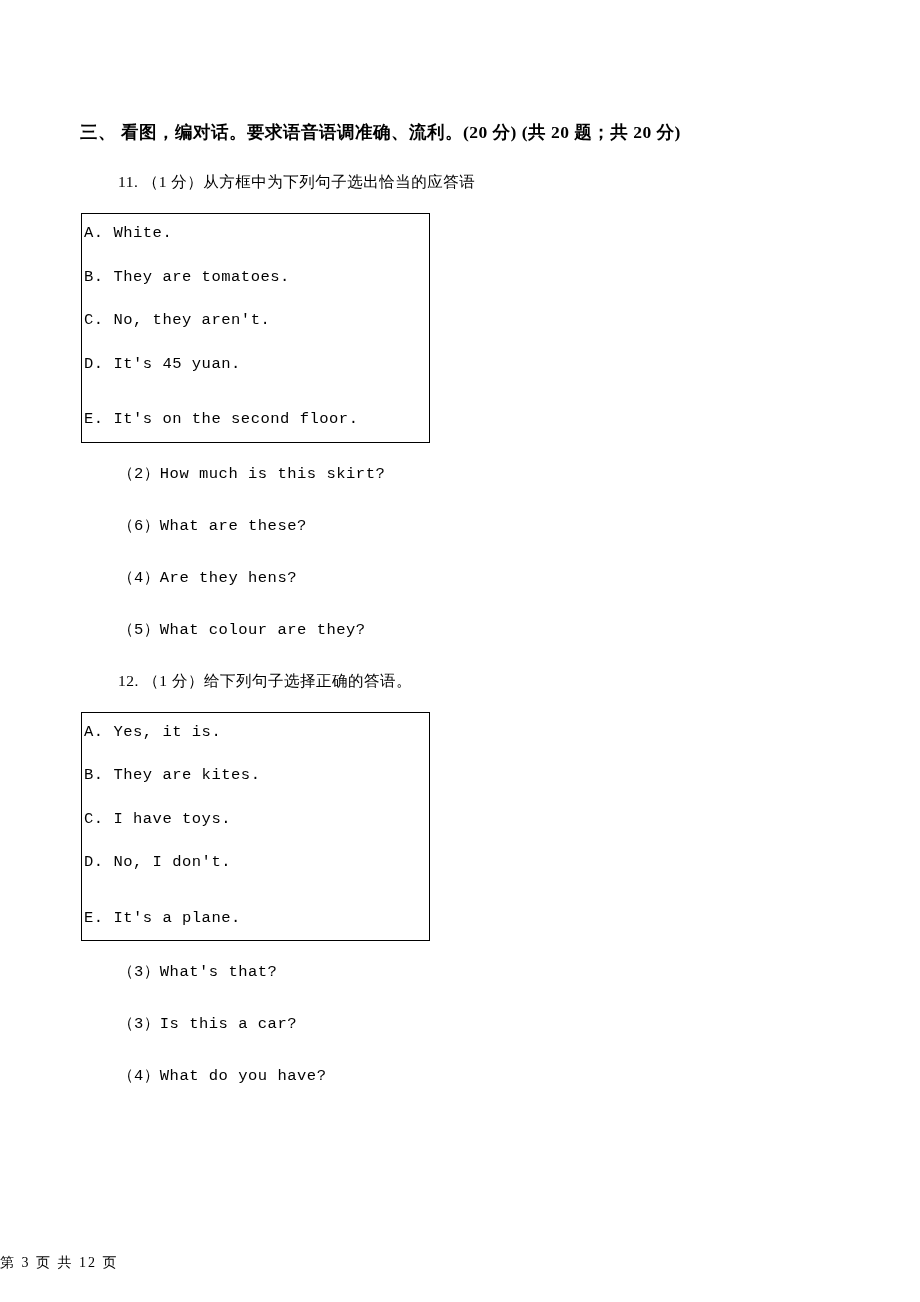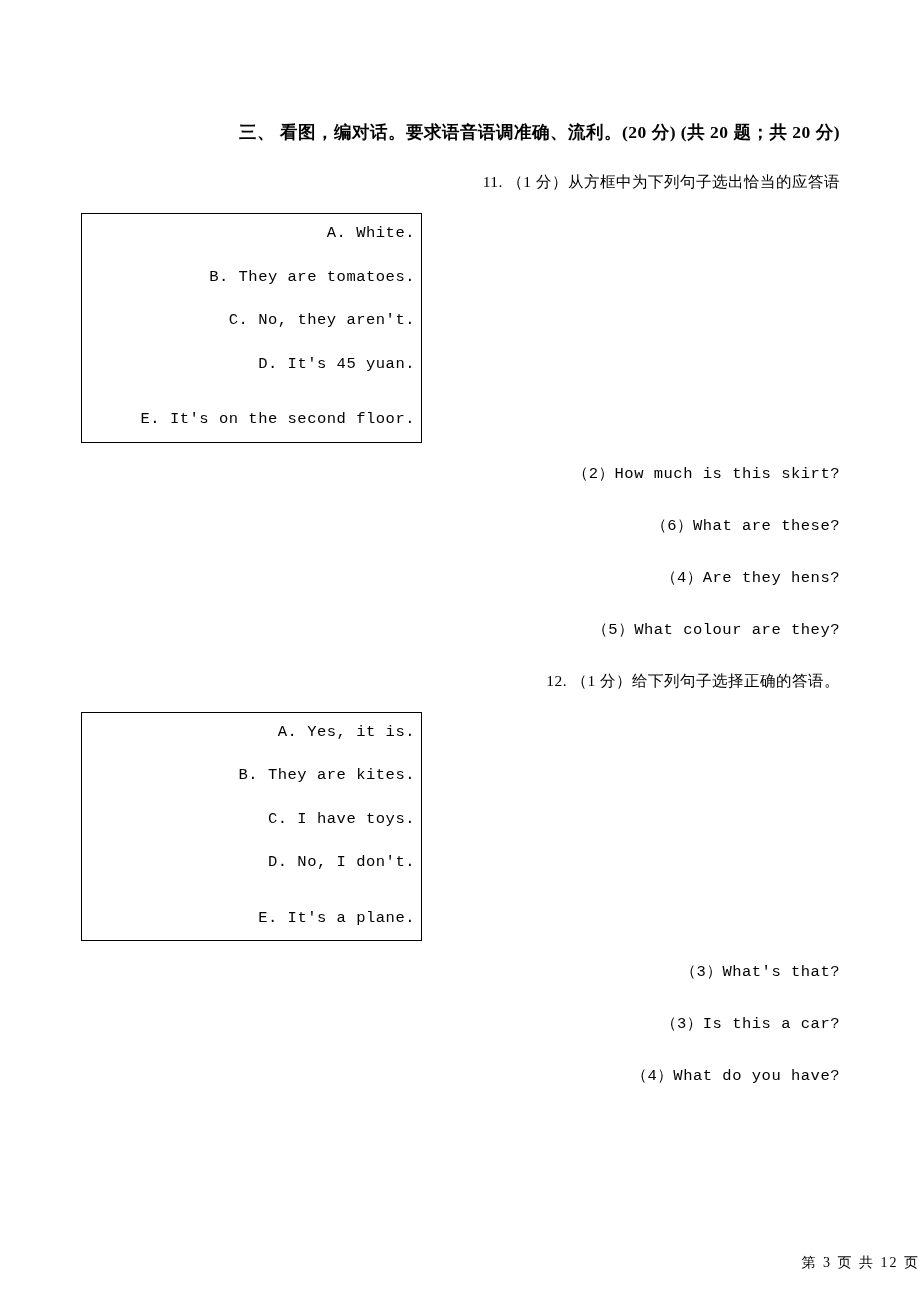--- a/index.html
+++ b/index.html
@@ -9,38 +9,37 @@
     font-family: "SimSun", "宋体", serif;
     color: #000000;
     width: 920px;
     height: 1302px;
     position: relative;
     box-sizing: border-box;
   }
   .page {
     padding: 120px 80px 0 80px;
     box-sizing: border-box;
-    text-align: right;
   }
   .section-heading {
     font-weight: bold;
     font-size: 17.5px;
     margin-bottom: 28px;
     letter-spacing: 0.5px;
   }
   .question-intro {
     font-size: 15.5px;
     margin-left: 38px;
     margin-bottom: 20px;
     letter-spacing: 0.5px;
   }
   .options-box {
     border: 1px solid #000;
     width: 335px;
-    padding: 12px 4px 10px 0;
+    padding: 12px 12px 10px 0;
     margin-bottom: 20px;
     font-family: "Courier New", "SimSun", monospace;
     font-size: 15.5px;
     line-height: 1.0;
     letter-spacing: 0.5px;
     margin-left: 1px;
   }
   .options-box .opt {
     padding: 0 2px;
     margin-bottom: 28px;
@@ -56,21 +55,21 @@
     letter-spacing: 0.5px;
   }
   .sub-questions .subq {
     margin-bottom: 31px;
   }
   .footer {
     position: absolute;
     bottom: 30px;
     left: 0;
     width: 100%;
-    text-align: right;
+    text-align: left;
     font-size: 14px;
     letter-spacing: 2px;
   }
 </style>
 </head>
 <body>
 
 <div class="page">
 
   <div class="section-heading">三、 看图，编对话。要求语音语调准确、流利。(20 分) (共 20 题；共 20 分)</div>

